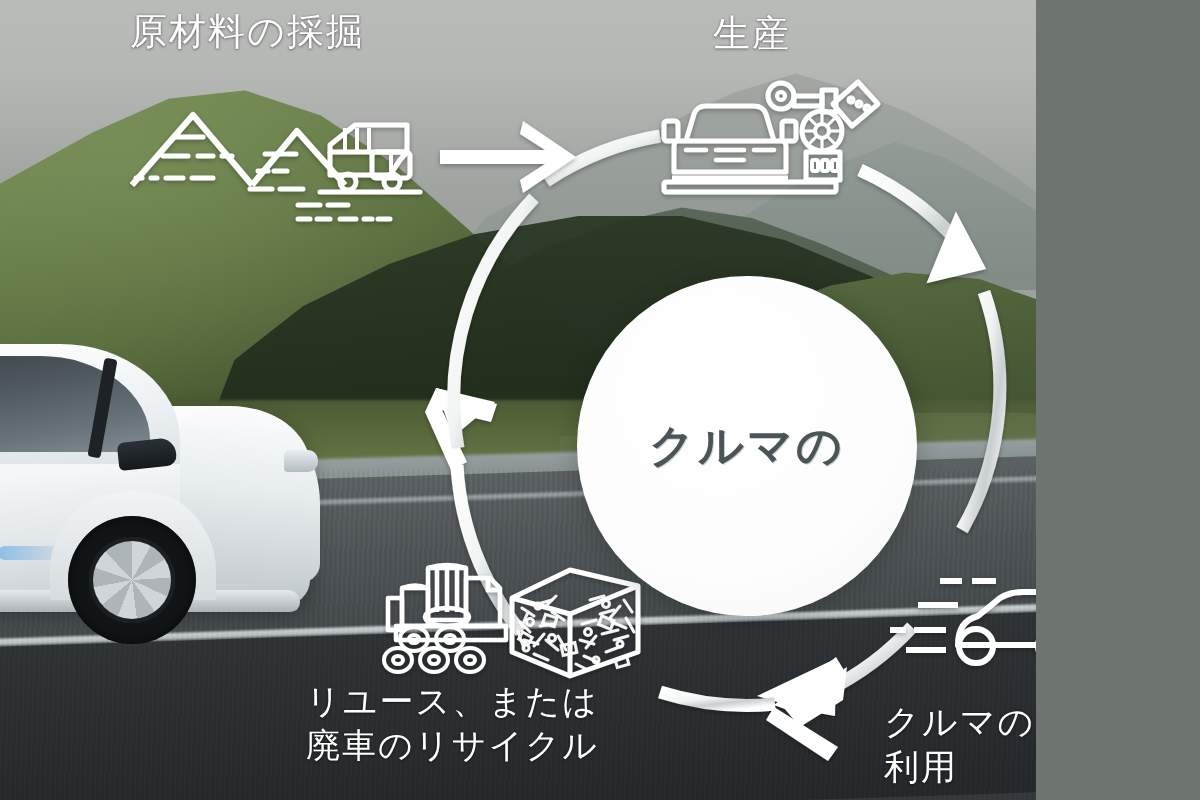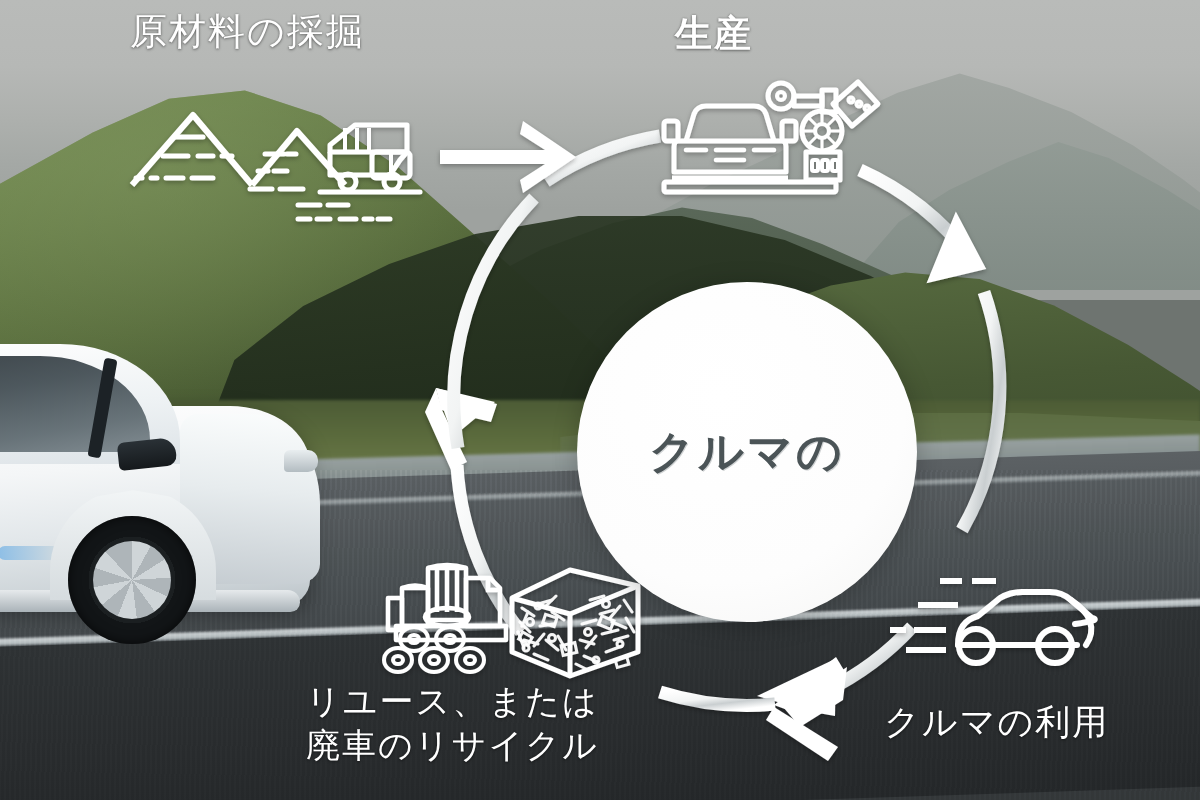--- a/index.html
+++ b/index.html
@@ -6,21 +6,21 @@
   html,body { width:1200px; height:800px; overflow:hidden; }
   body {
     font-family:"DejaVu Sans", sans-serif;
     background:#6e7470;
     position:relative;
   }
 
   
   #stage {
     position:absolute; inset:0;
-    width:1200px; height:800px;
+    width:1036px; height:800px;
     overflow:hidden;
   }
 
   
   .bg-layer { position:absolute; inset:0; }
 
   
   .bg-sky {
     background:linear-gradient(180deg,#b9bbb9 0%, #b6b8b6 22%, #adb0ad 40%, #a4a8a5 55%, #9ea29f 70%);
     height:300px;
@@ -190,27 +190,27 @@
     position:absolute;
     color:#ffffff;
     font-family:"DejaVu Sans", sans-serif;
     font-weight:400;
     letter-spacing:2px;
     white-space:pre-line;
     text-shadow:0 1px 3px rgba(0,0,0,.40), 0 0 2px rgba(0,0,0,.28);
     line-height:1.28;
   }
   #label-extraction { left:130px; top:8px;  font-size:37px; }
-  #label-production { left:675px; top:10px; font-size:37px;font-weight:bold; }
+  #label-production { left:713px; top:10px; font-size:37px; }
   #label-usage      { left:884px; top:700px; font-size:35px; }
   #label-recycle    { left:306px; top:680px; font-size:34px; text-align:left; }
 
   
   #center-circle {
-    position:absolute; left:577px; top:282px; width:340px; height:340px;
+    position:absolute; left:577px; top:276px; width:340px; height:340px;
     border-radius:50%;
     background:radial-gradient(circle at 42% 34%, #ffffff 0%, #fdfdfd 62%, #f4f4f3 100%);
     box-shadow:0 4px 26px rgba(0,0,0,.22);
     display:flex; flex-direction:column;
     align-items:center; justify-content:center;
   }
   #center-circle .cc-line {
     color:#4b5457;
     font-size:45px;
     font-weight:700;

